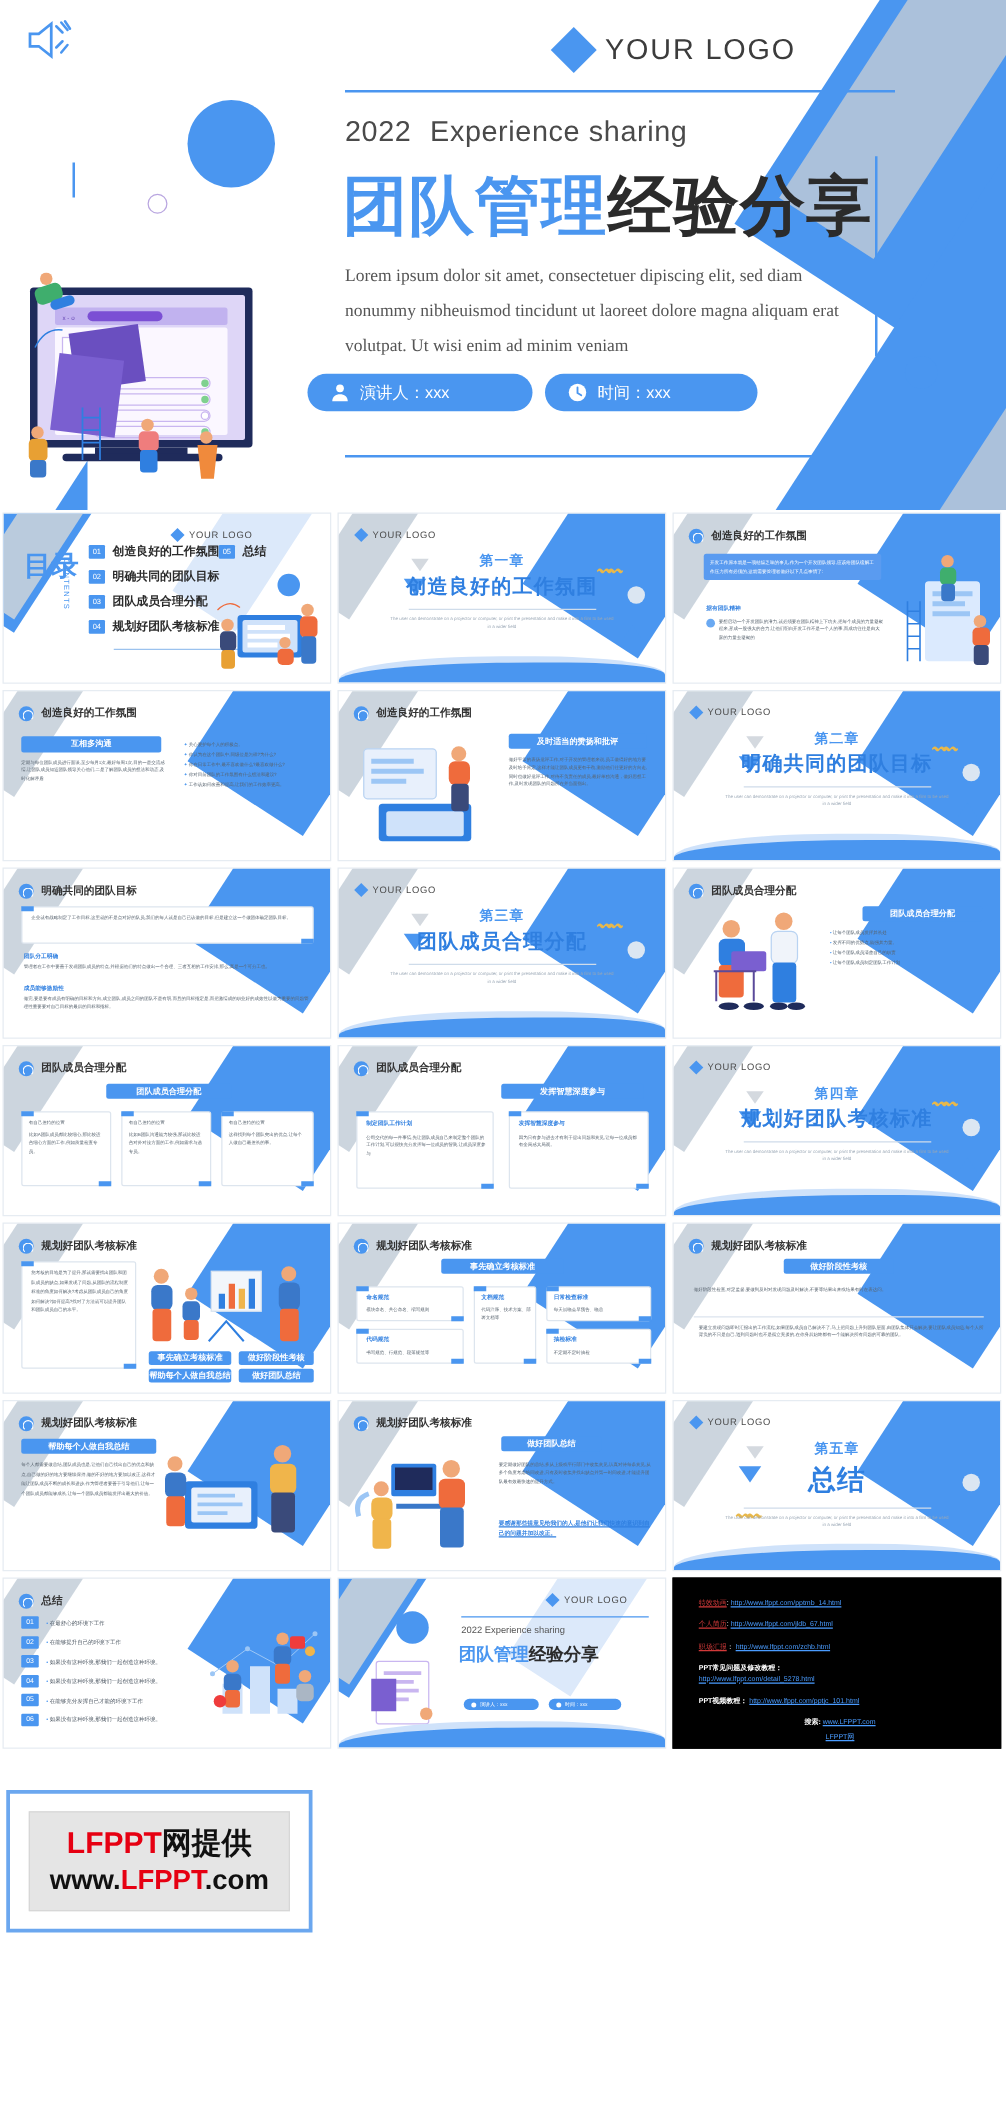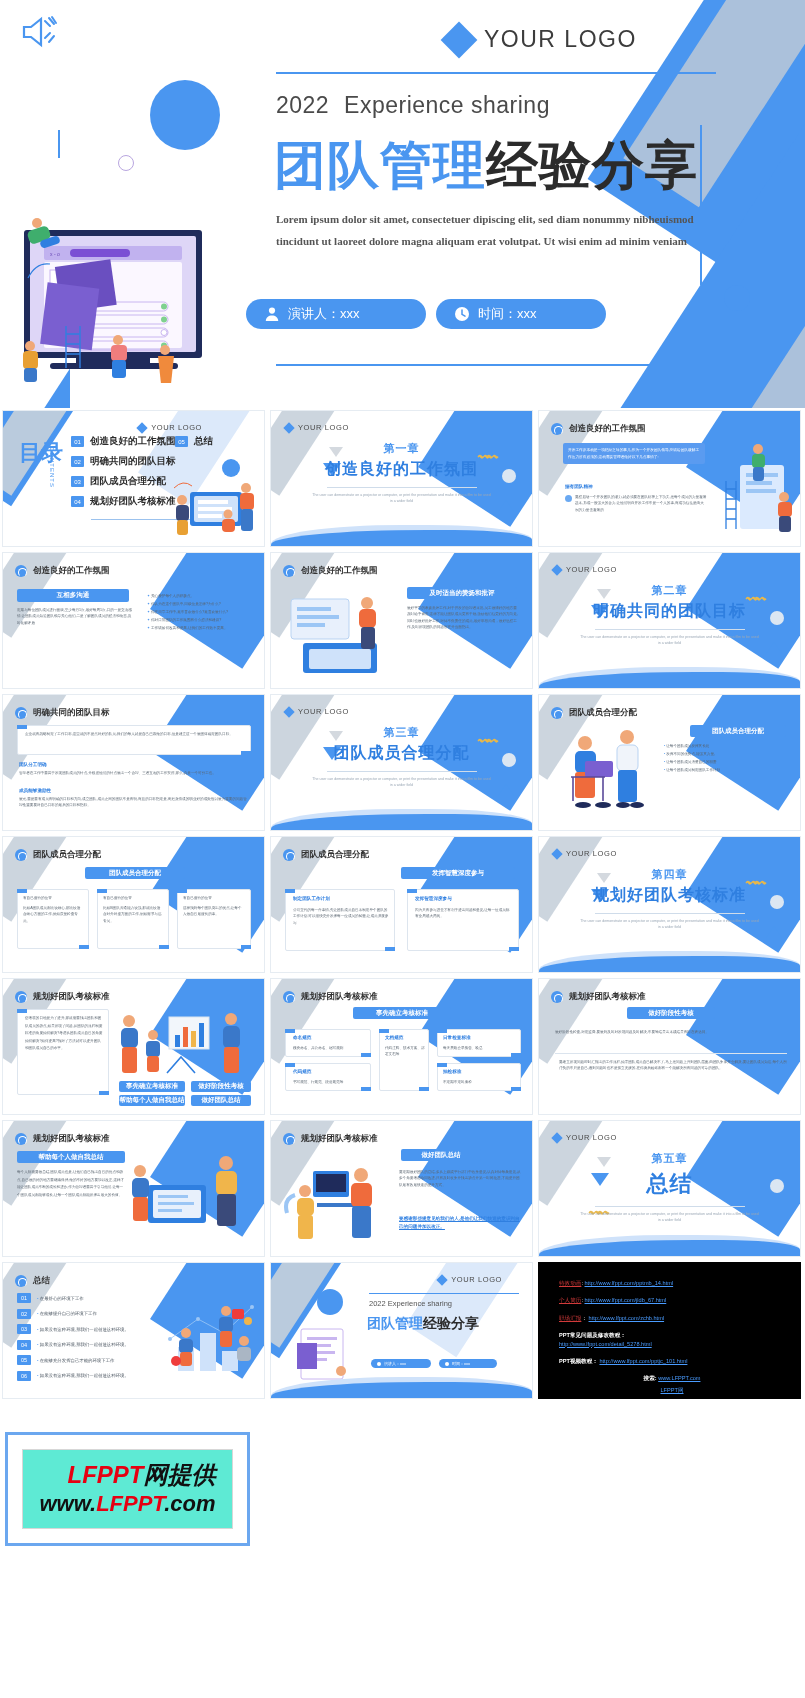--- a/index.html
+++ b/index.html
@@ -36,22 +36,22 @@
   .hero .logo-row { position:absolute; left:446px; top:26px; display:flex; align-items:center; gap:12px; }
   .hero .logo-diamond { width:26px; height:26px; background:#4a96f0; transform:rotate(45deg); }
   .hero .logo-text { font-size:23px; letter-spacing:1.5px; color:#3c3c3c; font-weight:400; }
   .hero .rule-top { position:absolute; left:276px; top:72px; width:440px; height:2px; background:#4a96f0; }
   .hero .rule-bot { position:absolute; left:276px; top:364px; width:440px; height:2px; background:#4a96f0; }
 
   .hero .subtitle { position:absolute; left:276px; top:92px; font-size:23px; color:#4a4a4a; letter-spacing:.5px; }
   .hero .maintitle { position:absolute; left:274px; top:138px; font-size:52px; font-weight:bold; letter-spacing:1px; line-height:1.05; white-space:nowrap; }
   .hero .maintitle .t-blue { color:#4a96f0; }
   .hero .maintitle .t-dark { color:#2b2b2b; }
-  .hero .para { position:absolute; left:276px; top:208px; width:420px; font-size:11px; color:#555;
-      line-height:2.0; font-family:"Liberation Serif","DejaVu Serif",serif;font-weight:bold; }
+  .hero .para { position:absolute; left:276px; top:208px; width:420px; font-size:14px; color:#555;
+      line-height:2.0; font-family:"Liberation Serif","DejaVu Serif",serif; }
 
   .hero .pill { position:absolute; height:30px; border-radius:15px; background:#4a96f0;
       display:flex; align-items:center; gap:8px; padding:0 18px; color:#fff; font-size:13px; }
   .hero .pill .gi { width:16px; height:16px; display:block; }
   .pill-speaker { left:246px; top:299px; min-width:180px; }
   .pill-time { left:436px; top:299px; min-width:170px; }
 
   
   .mon { position:absolute; left:14px; top:218px; width:205px; height:165px; }
 
@@ -143,21 +143,21 @@
   .fc-title { position:absolute; left:96px; top:52px; font-size:14px; font-weight:bold; }
   .fc-title .b { color:#4a96f0; } .fc-title .d { color:#2b2b2b; }
   .fc-sub { position:absolute; left:98px; top:36px; font-size:7.5px; color:#555; }
   .fc-rule { position:absolute; left:98px; top:30px; width:150px; height:1px; background:#4a96f0; }
   .fc-pill { position:absolute; height:9px; border-radius:5px; background:#4a96f0; color:#fff;
       font-size:4px; display:flex; align-items:center; gap:3px; padding:0 6px; }
 
   
   .wm { position:absolute; left:5px; top:1432px; width:245px; height:114px;
         background:#ffffff; border:3px solid #6ba7ef; display:flex; align-items:center; justify-content:center; }
-  .wm-inner { border:1px solid #d7d7d7; background:#5eead4; padding:10px 16px; text-align:right;font-style:italic; }
+  .wm-inner { border:1px solid #d7d7d7; background:#e5e5e5; padding:10px 16px; text-align:center; }
   .wm .l1 { font-size:24px; font-weight:bold; line-height:1.25; }
   .wm .l2 { font-size:22px; font-weight:bold; line-height:1.25; }
   .wm .red { color:#e60012; }
   .wm .blk { color:#111; }
 </style>
 </head>
 <body>
 
 <div class="wrap">
 

